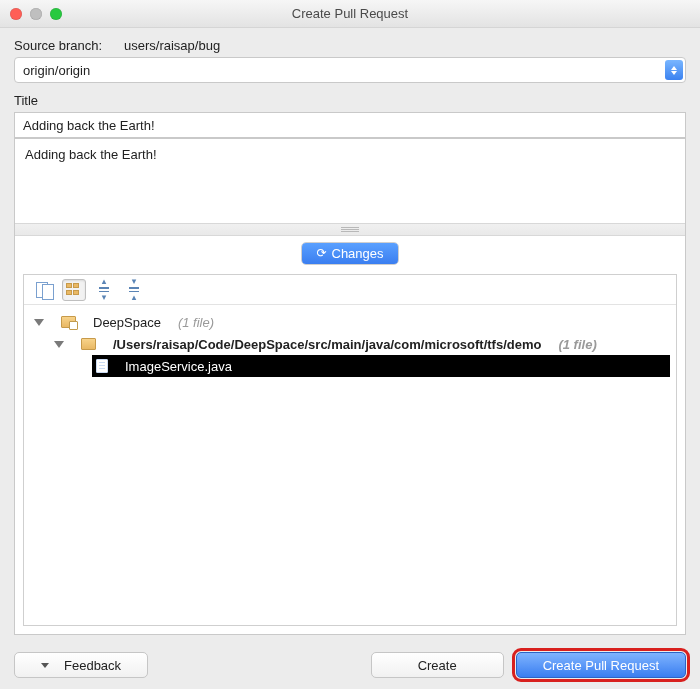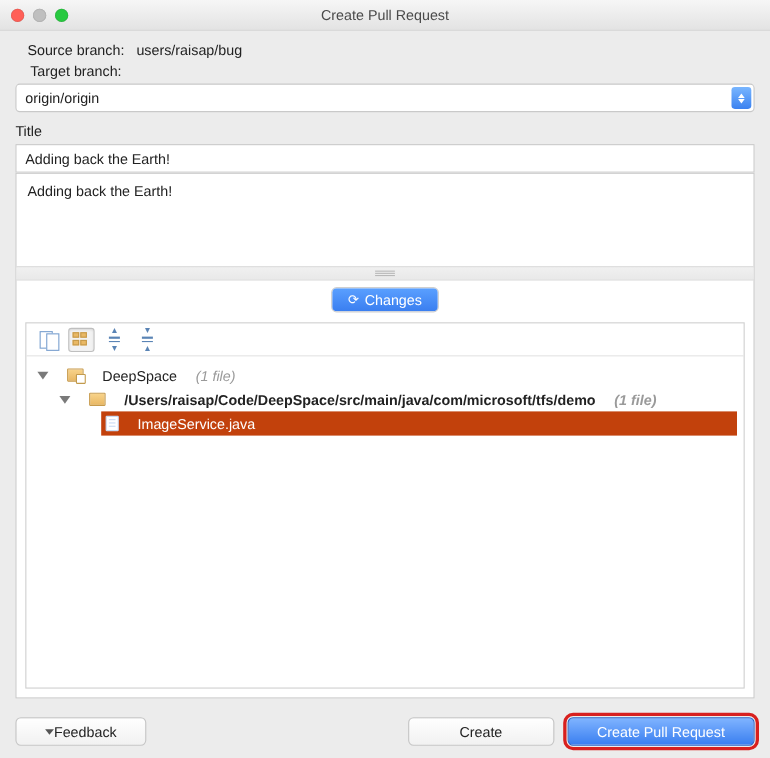--- a/index.html
+++ b/index.html
@@ -8,21 +8,21 @@
   .titlebar { height:28px; display:flex; align-items:center; position:relative; border-bottom:1px solid #d5d5d5;
               background: linear-gradient(#f6f6f6,#e3e3e3); }
   .traffic { display:flex; gap:8px; margin-left:10px; }
   .lamp { width:12px; height:12px; border-radius:50%; box-shadow: inset 0 0 1px rgba(0,0,0,.4); }
   .lamp.close { background:#ff5f57; }
   .lamp.min { background:#bfbfbf; }
   .lamp.max { background:#28c940; }
   .titlebar-title { position:absolute; left:0; right:0; text-align:center; font-size:13px; color:#4a4a4a; }
   .content { padding:10px 14px 6px 14px; display:flex; flex-direction:column; flex:1; }
   .row { display:flex; align-items:center; font-size:13px; color:#222; margin-bottom:4px; }
-  .lbl { width:110px;text-align:center; }
+  .lbl { width:110px; }
   .select { width:100%; height:26px; background:#fff; border:1px solid #c9c9c9; border-radius:4px;
             display:flex; align-items:center; padding:0 8px; font-size:13px; color:#222; position:relative; }
   .select-cap { position:absolute; right:2px; top:2px; bottom:2px; width:18px;
     background:linear-gradient(#79b6ff,#3b82f0); border-radius:3px; display:flex; flex-direction:column;
     align-items:center; justify-content:center; gap:1px; }
   .select-cap .tri { width:0; height:0; border-left:3.5px solid transparent; border-right:3.5px solid transparent; }
   .select-cap .up { border-bottom:4px solid #fff; }
   .select-cap .down { border-top:4px solid #fff; }
   .label-line { font-size:13px; color:#222; margin:10px 0 4px 0; }
   .text-input { width:100%; height:26px; background:#fff; border:1px solid #c9c9c9; padding:0 8px; font-size:13px; color:#222; }
@@ -47,27 +47,27 @@
   .tree { flex:1; padding:6px 6px; font-size:13px; color:#222; overflow:hidden; }
   .node { display:flex; align-items:center; height:22px; padding-left:4px; gap:17px;text-align:right; }
   .disclosure { width:0;height:0;border-left:5px solid transparent;border-right:5px solid transparent;border-top:7px solid #7a7a7a; }
   .fld-icon { width:15px; height:12px; background:linear-gradient(#f8d38a,#e9b864); border:1px solid #c79a4a; border-radius:1px; position:relative; }
   .fld-icon.change::after { content:""; position:absolute; right:-3px; bottom:-3px; width:7px; height:7px; background:#fff; border:1px solid #c29b4d; border-radius:1px; }
   .file-icon { width:12px; height:14px; background:#fff; border:1px solid #9db7d6; border-radius:1px; position:relative; }
   .file-icon::before { content:""; position:absolute; top:2px; left:2px; right:2px; height:1px; background:#b7c9de; box-shadow:0 3px 0 #b7c9de, 0 6px 0 #b7c9de; }
   .muted { color:#9a9a9a; font-style:italic; }
   .indent1 { margin-left:20px;font-weight:bold; }
   .indent3 { margin-left:62px; }
-  .selected { background:#c2410c; color:#fff; }
+  .selected { background:#000000; color:#fff; }
   .selected .file-icon { border-color:#c9daf3; }
   .selected .file-icon::before { background:#c9daf3; box-shadow:0 3px 0 #c9daf3, 0 6px 0 #c9daf3; }
   .footer { height:48px; display:flex; align-items:center; padding:0 14px; gap:12px; }
   .spacer { flex:1; }
   .btn { height:26px; padding:0 26px; border:1px solid #c6c6c6; border-radius:5px; background:linear-gradient(#ffffff,#f1f1f1);
-         font-size:13px; color:#222; display:flex; align-items:center; gap:0; cursor:pointer; }
+         font-size:13px; color:#222; display:flex; align-items:center; gap:15px; cursor:pointer; }
   .btn.primary { background:linear-gradient(#7fb4ff,#3a7ef0); border-color:#2c64c6; color:#fff; }
   .btn .tri-d { width:0;height:0;border-left:4px solid transparent;border-right:4px solid transparent;border-top:5px solid #555; }
   .highlight { outline:3px solid #d8201e; outline-offset:1px; }
   .i-diff::before, .i-diff::after { content:""; position:absolute; width:10px; height:14px; background:#fff; border:1px solid #7aa0cf; }
   .i-diff::before { left:3px; top:2px; }
   .i-diff::after { left:9px; top:4px; }
   .i-group { width:16px; height:14px; display:flex; flex-wrap:wrap; gap:1px; }
   .i-group span { width:6px; height:5px; background:#e9b864; border:1px solid #c79a4a; }
   .i-expand { width:14px; display:flex; flex-direction:column; align-items:center; color:#5a84b5; }
   .i-expand .bar { width:10px; height:1.5px; background:#5a84b5; margin:1px 0; }
@@ -90,23 +90,20 @@
     <div class="titlebar-title">Create Pull Request</div>
   </div>
 
   <div class="content">
 
     <div class="row">
       <span class="lbl">Source branch:</span>
       <span>users/raisap/bug</span>
     </div>
 
-    <div class="row">
-      <span class="lbl">Target branch:</span>
-    </div>
     <div class="select">
       <span>origin/origin</span>
       <span class="select-cap">
         <span class="tri up"></span>
           <span class="tri down"></span>
       </span>
     </div>
 
     <div class="label-line">Title</div>
     <input class="text-input" value="Adding back the Earth!" style="">

